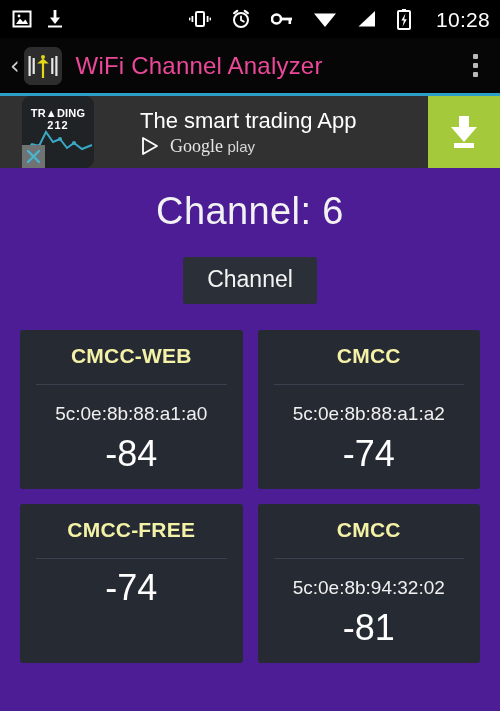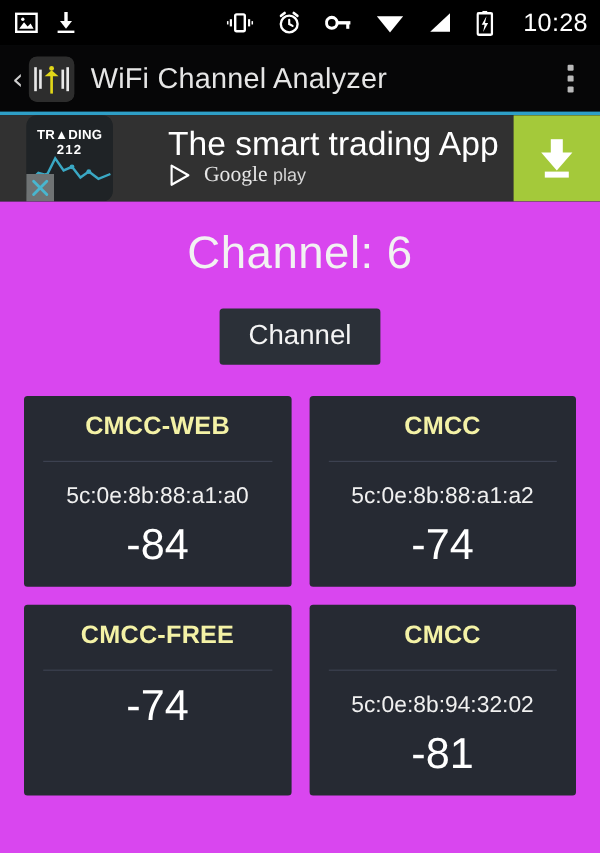--- a/index.html
+++ b/index.html
@@ -67,21 +67,21 @@
     width: 38px;
     height: 38px;
     border-radius: 7px;
     background: #2b2b2b;
     position: relative;
     flex: 0 0 auto;
     margin-left: 2px;
     overflow: hidden;
   }
   .app-title {
-    color: #e5e5e5;
+    color: #ec4899;
     font-size: 24px;
     margin-left: 14px;
     letter-spacing: 0.2px;
     white-space: nowrap;
   }
   .overflow-menu {
     margin-left: auto;
     width: 22px;
     height: 30px;
     display: flex;
@@ -135,21 +135,21 @@
   .ad-text {
     flex: 1 1 auto;
     display: flex;
     flex-direction: column;
     justify-content: center;
     padding-left: 18px;
     min-width: 0;
   }
   .ad-headline {
     color: #ffffff;
-    font-size: 28px;
+    font-size: 22px;
     line-height: 26px;
     white-space: nowrap;
   }
   .ad-store {
     display: flex;
     align-items: center;
     gap: 8px;
     margin-top: 2px;
   }
   .gp-text {
@@ -175,21 +175,21 @@
     height: 23px;
     background: #6f7374;
     display: flex;
     align-items: center;
     justify-content: center;
   }
 
   
   .content {
     flex: 1 1 auto;
-    background: #d946ef;
+    background: #4c1d95;
     overflow: hidden;
     position: relative;
   }
   .channel-heading {
     text-align: center;
     color: #f2f2f2;
     font-size: 38px;
     font-weight: normal;
     padding-top: 22px;
     letter-spacing: 0.4px;

